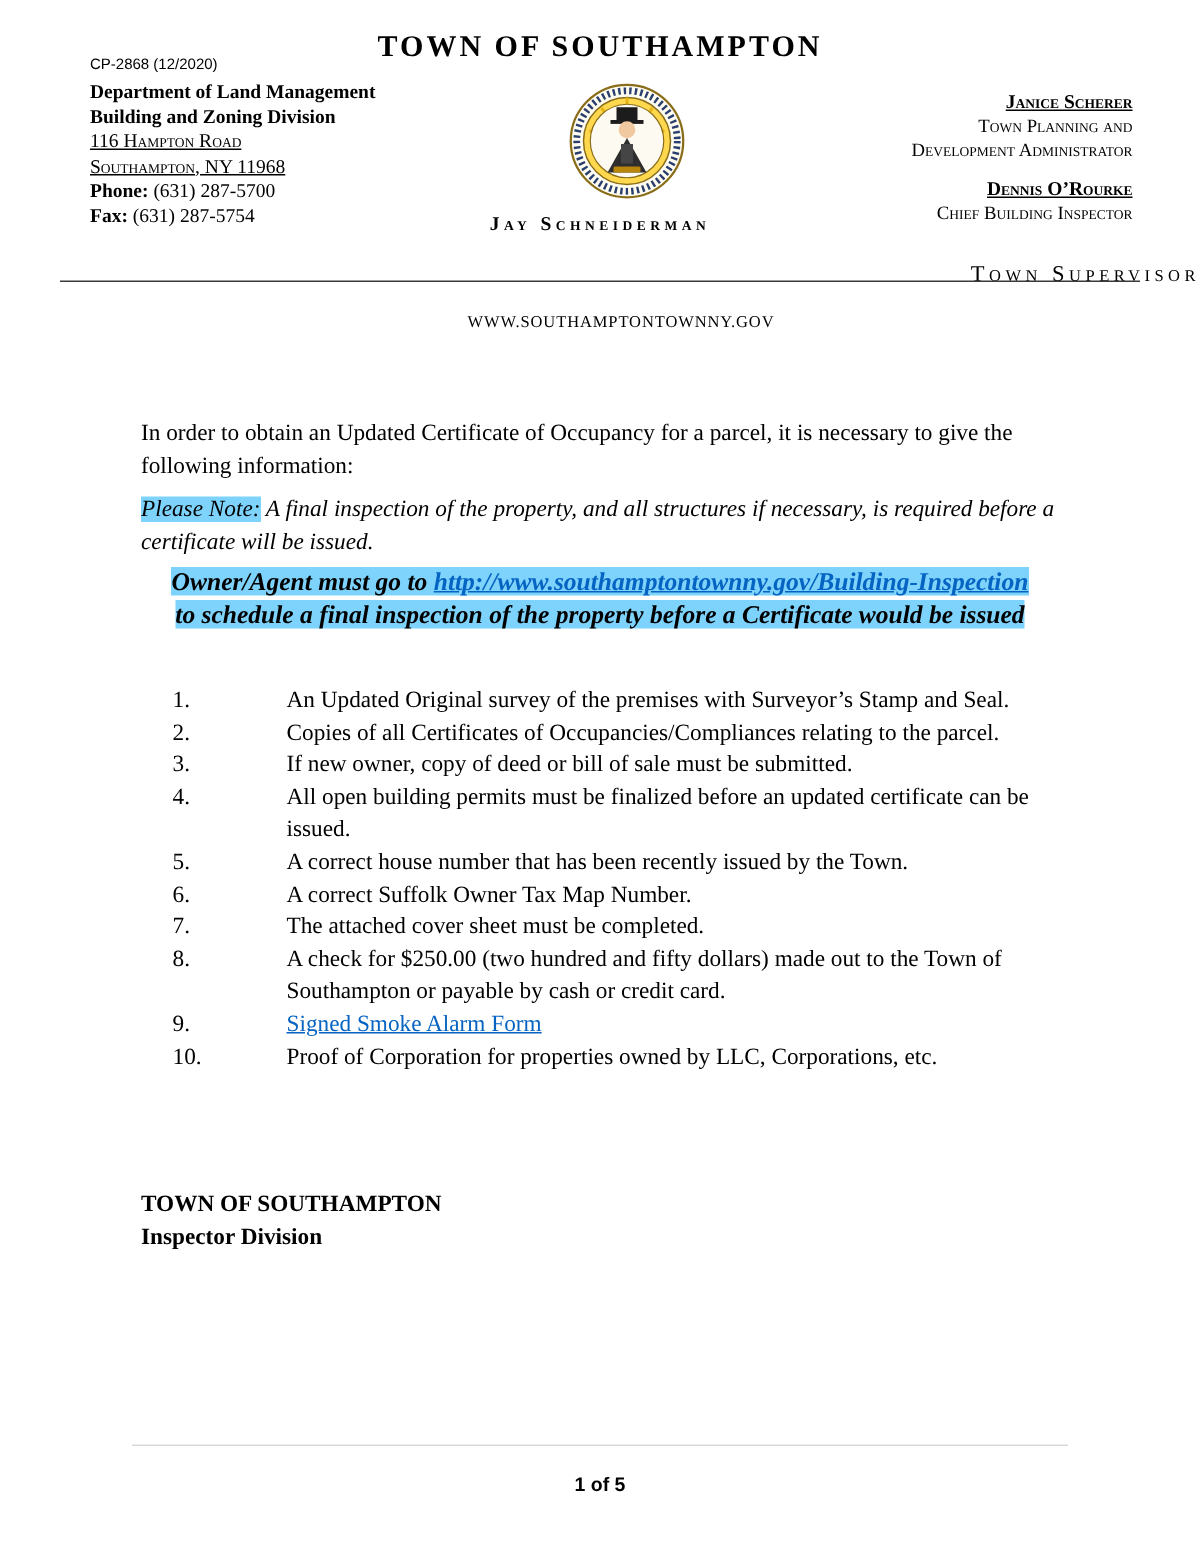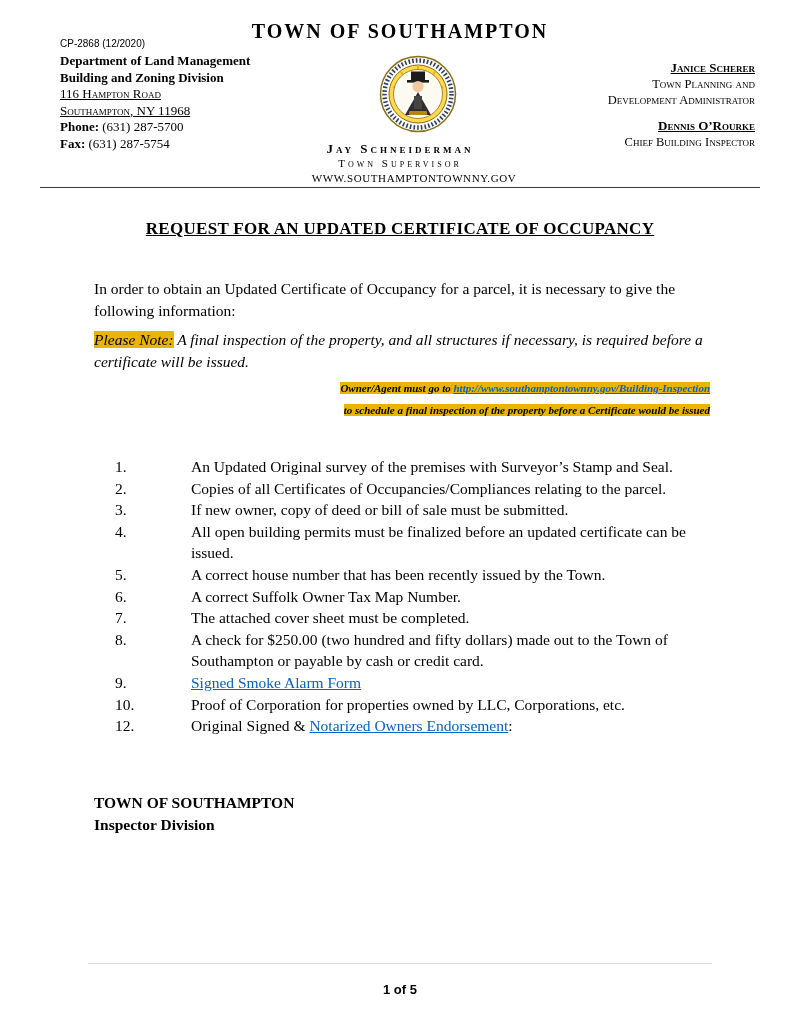--- a/index.html
+++ b/index.html
@@ -21,34 +21,34 @@
   .hdr-left { position:absolute; top:53px; left:60px; font-size:13px; line-height:16.5px; }
   .hdr-left .b { font-weight:bold; }
   .sc { font-variant:small-caps;text-decoration:underline; }
   .hdr-right { position:absolute; top:60px; right:45px; text-align:right; font-size:13px; line-height:16px; }
   .hdr-right .name { font-weight:bold; font-variant:small-caps;text-decoration:underline; }
   .hdr-right .title { font-variant:small-caps; font-size:12.5px; }
   .hdr-right .gap { height:10px; }
   .seal-wrap { position:absolute; top:55px; left:379px; width:78px; height:78px; }
   .supervisor { position:absolute; top:141px; left:0; width:100%; text-align:center; }
   .supervisor .name { font-variant:small-caps; font-weight:600; font-size:13px; letter-spacing:3px; }
-  .supervisor .role { font-variant:small-caps; font-size:11px; letter-spacing:3px; margin-top:0; }
-  .supervisor .site { font-size:11px; letter-spacing:0.6px; margin-top:3px;padding-left:28px; }
+  .supervisor .role { font-variant:small-caps; font-size:15px; letter-spacing:3px; margin-top:18px;text-align:right; }
+  .supervisor .site { font-size:11px; letter-spacing:0.6px; margin-top:17px;padding-left:28px; }
   .hdr-rule { position:absolute; top:187px; left:40px; right:40px; border-top:1.4px solid #3a3a3a; }
   
   .doc-title {
     position:absolute; top:219px; left:0; width:100%; text-align:center;
     font-size:17px; font-weight:bold; text-decoration:underline; letter-spacing:0.3px;
   }
   .intro { position:absolute; top:278px; left:94px; width:622px; font-size:15.5px; line-height:22px; }
   .note { position:absolute; top:329px; left:94px; width:625px; font-size:15.5px; line-height:22px; font-style:italic; }
-  .hl { background:#eab308; }
+  .hl { background:#7dd3fc; }
   .inspection {
-    position:absolute; top:377px; left:90px; width:620px; text-align:right;
-    font-size:11px; font-weight:bold; font-style:italic; line-height:22px;
+    position:absolute; top:377px; left:90px; width:620px; text-align:center;
+    font-size:17px; font-weight:bold; font-style:italic; line-height:22px;
   }
   .link-blue { color:#0563c1; text-decoration:underline; cursor:pointer; }
   .link-red { color:#c00000; text-decoration:underline; cursor:pointer; }
   .req-list { position:absolute; top:456px; left:115px; width:600px; font-size:15.5px; line-height:21.6px; }
   .req-row { display:flex; }
   .req-num { width:50px; flex:0 0 50px; }
   .req-text { flex:1; max-width:548px;margin-left:26px; }
   .org-block { position:absolute; top:792px; left:94px; font-size:15.5px; font-weight:bold; line-height:22px; }
   .footer-rule { position:absolute; top:963px; left:88px; width:624px; border-top:1px solid #d9d9d9; }
   .page-num {
@@ -105,21 +105,20 @@
   </div>
 
   <div class="supervisor">
     <div class="name">Jay Schneiderman</div>
     <div class="role">Town Supervisor</div>
     <div class="site">WWW.SOUTHAMPTONTOWNNY.GOV</div>
   </div>
 
   <div class="hdr-rule"></div>
 
-  <div class="doc-title">REQUEST FOR AN UPDATED CERTIFICATE OF OCCUPANCY</div>
 
   <div class="intro">In order to obtain an Updated Certificate of Occupancy for a parcel, it is necessary to give the following information:</div>
 
   <div class="note">
     <span class="hl">Please Note:</span><span> A final inspection of the property, and all structures if necessary, is required before a certificate will be issued.</span>
   </div>
 
   <div class="inspection">
     <div>
       <span class="hl"><span>Owner/Agent must go to </span><a class="link-blue">http://www.southamptontownny.gov/Building-Inspection</a></span>
@@ -163,24 +162,20 @@
       <span class="req-text">A check for $250.00 (two hundred and fifty dollars) made out to the Town of Southampton or payable by cash or credit card.</span>
     </div>
     <div class="req-row">
       <span class="req-num">9.</span>
       <span class="req-text"><a class="link-blue">Signed Smoke Alarm Form</a></span>
     </div>
     <div class="req-row">
       <span class="req-num">10.</span>
       <span class="req-text">Proof of Corporation for properties owned by LLC, Corporations, etc.</span>
     </div>
-    <div class="req-row">
-      <span class="req-num">12.</span>
-      <span class="req-text"><span>Original Signed &amp; </span><a class="link-blue">Notarized Owners Endorsement</a><span>:</span></span>
-    </div>
   </div>
 
   <div class="org-block">
     <div>TOWN OF SOUTHAMPTON</div>
     <div>Inspector Division</div>
   </div>
 
   <div class="footer-rule"></div>
   <div class="page-num">1 of 5</div>
 

